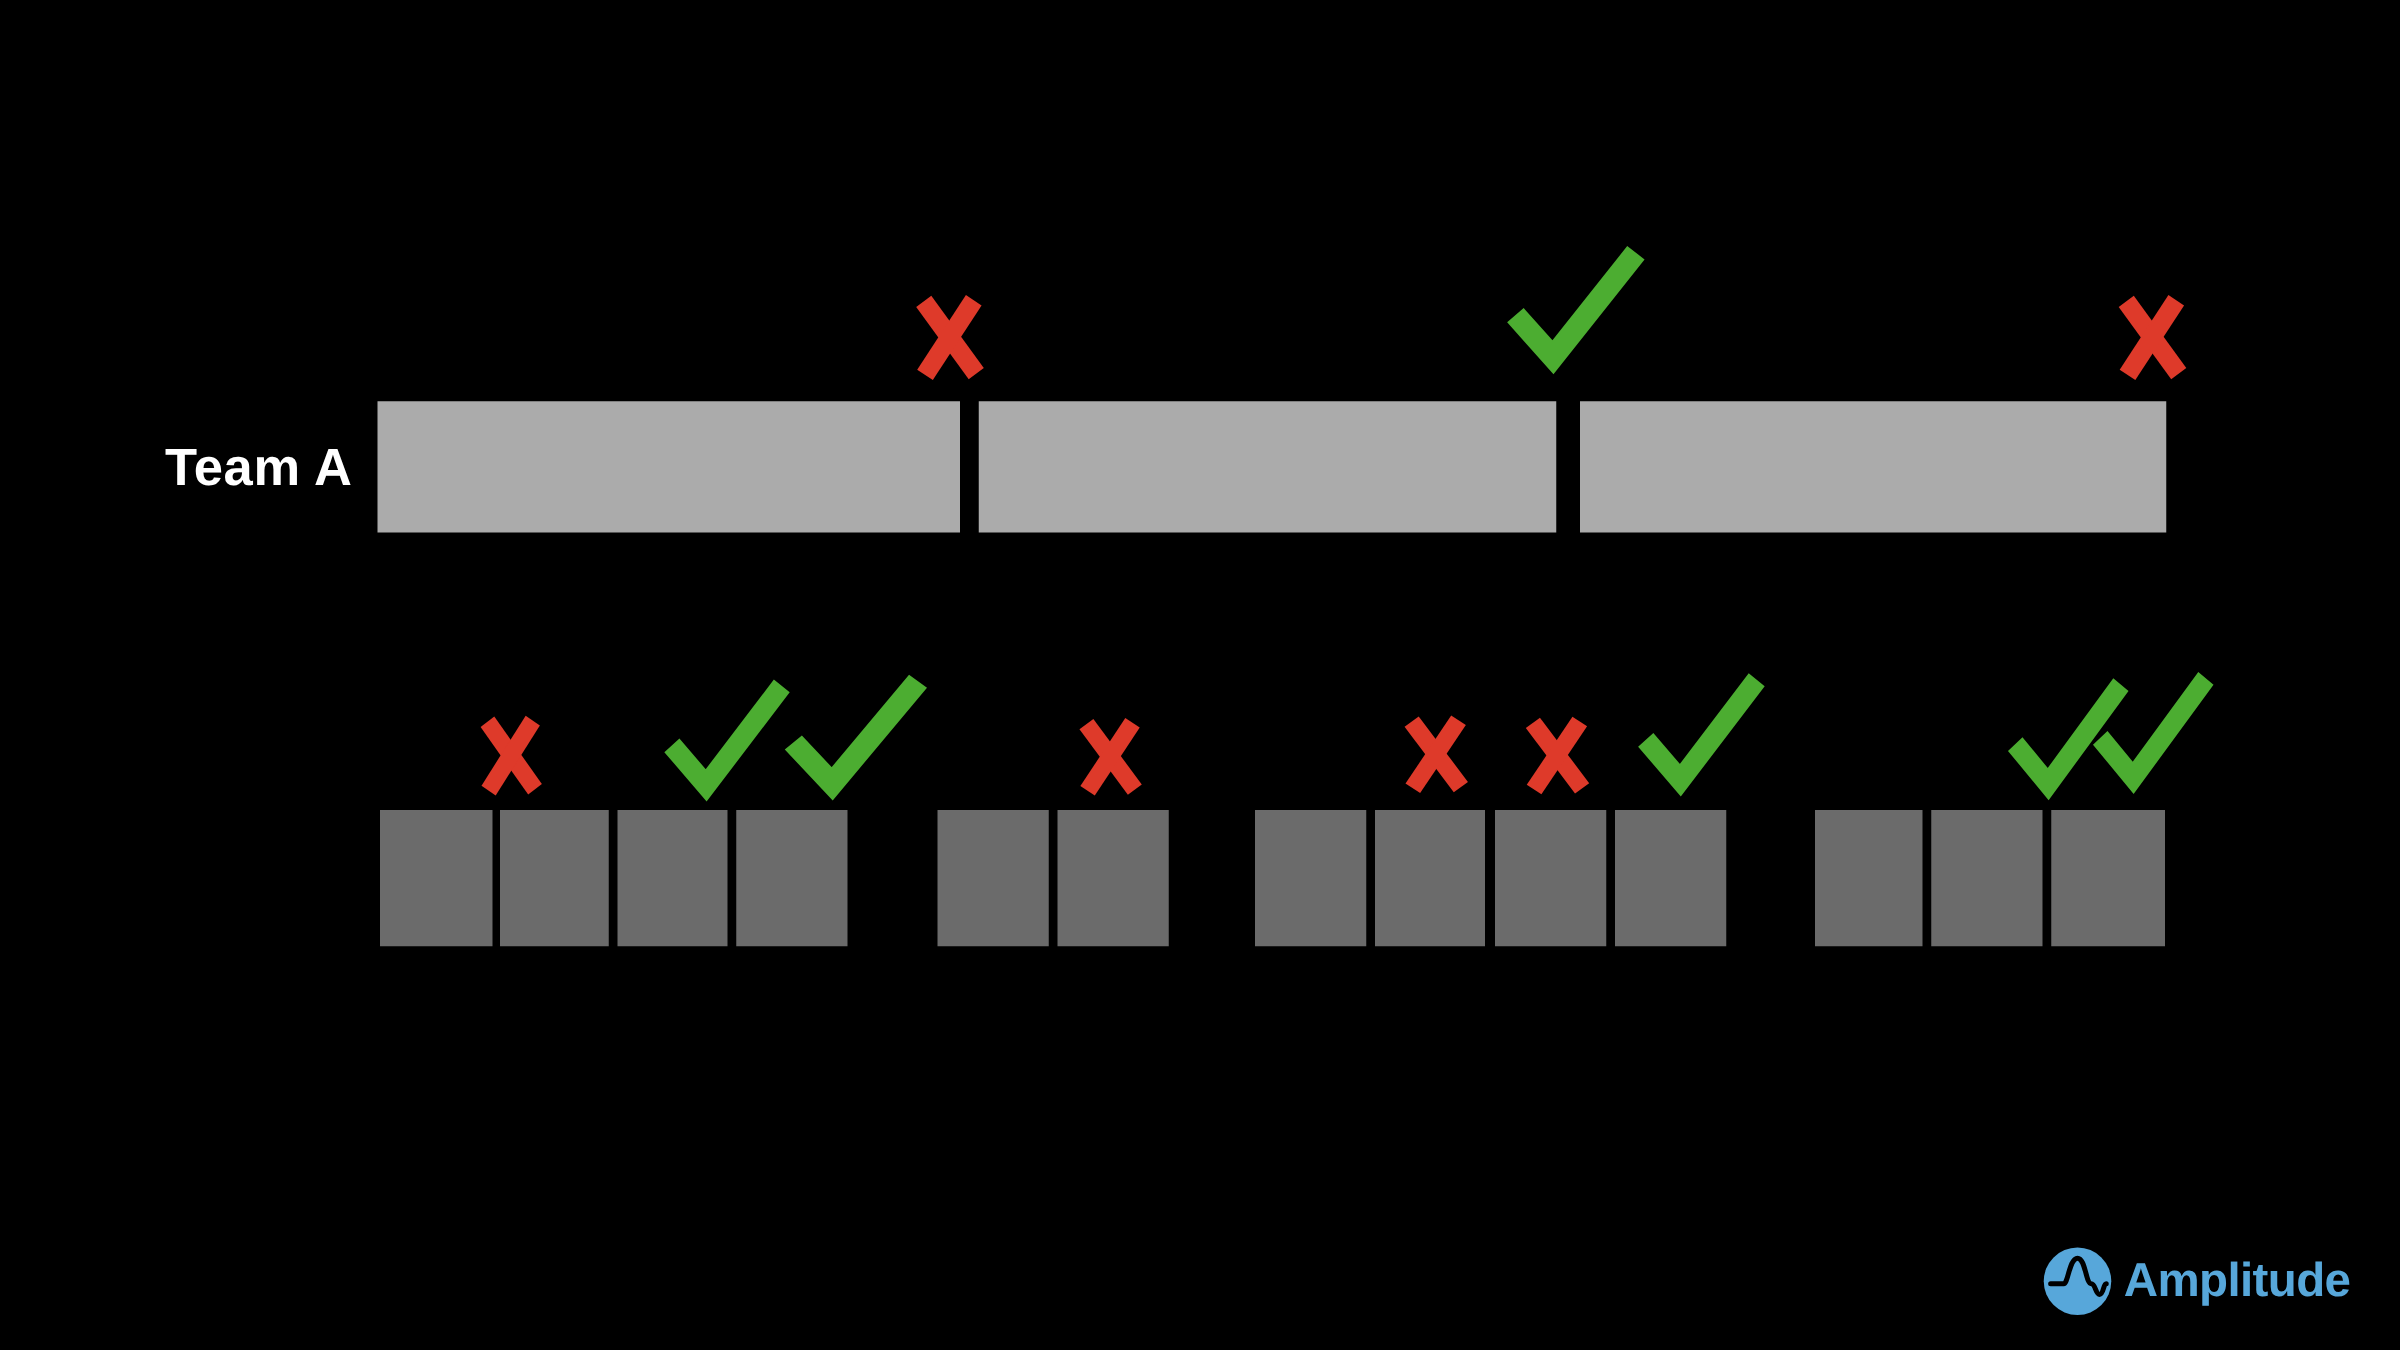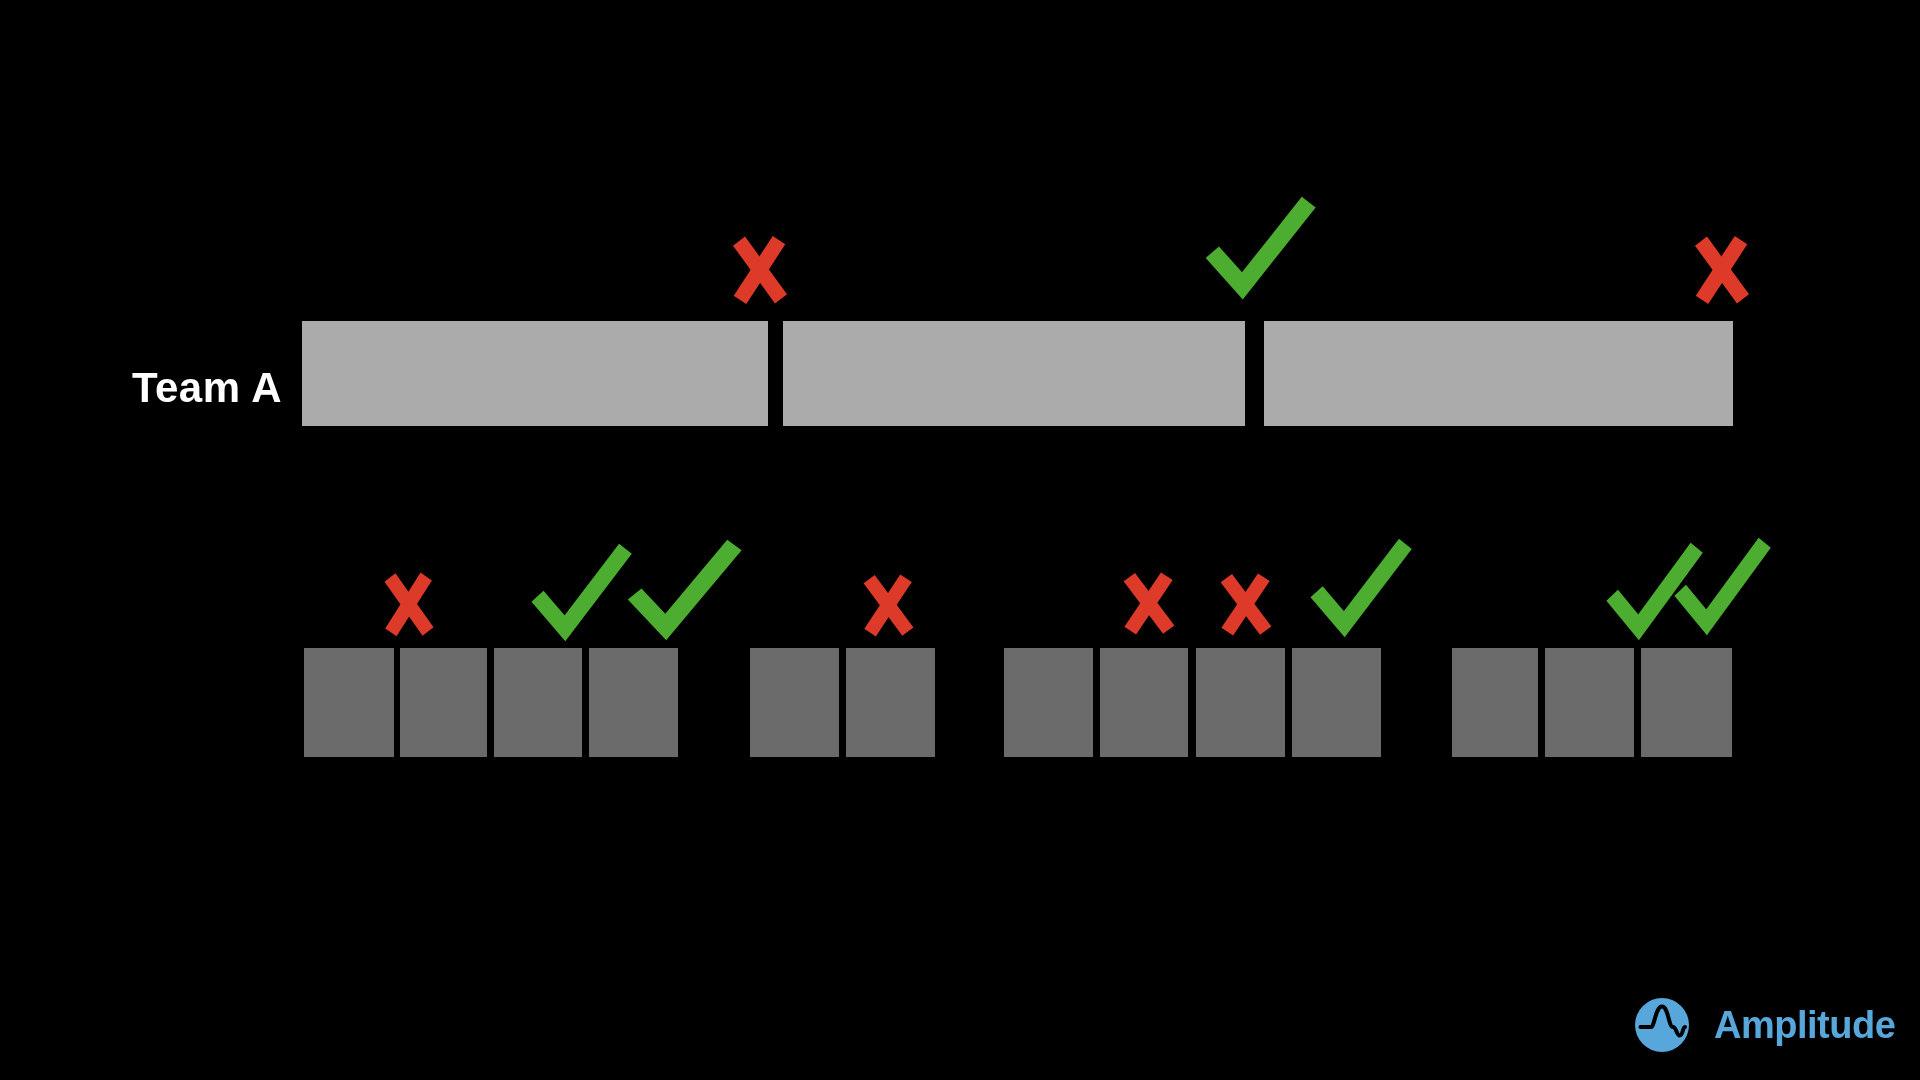--- a/index.html
+++ b/index.html
@@ -15,21 +15,20 @@
   .team-label{
     position:absolute;
     left:90px;width:192px;
     text-align:right;
     color:var(--label,#fff);
     font-size:42px;
     font-weight:bold;
     line-height:48px;
     letter-spacing:0.5px;
     white-space:nowrap;
-    margin-top:14px;
   }
   .seg{position:absolute;}
   .mark{position:absolute;overflow:visible;}
   .stroke-pass{
     stroke:var(--pass,#4cad31);
     stroke-width:17;
     fill:none;
     stroke-linecap:butt;
     stroke-linejoin:miter;
   }
@@ -38,21 +37,21 @@
     stroke-width:15;
     fill:none;
     stroke-linecap:butt;
   }
   .logo{
     position:absolute;
     left:1634px;top:997px;
     height:56px;
     display:flex;
     align-items:flex-end;
-    gap:24px;
+    gap:9px;
   }
   .logo-mark{width:56px;height:56px;flex:0 0 auto;}
   .logo-circle{fill:var(--brand,#57a7da);}
   .logo-wave{stroke:#000;stroke-width:4;fill:none;stroke-linecap:round;}
   .logo-text{
     color:var(--brand,#57a7da);
     font-size:38px;
     font-weight:bold;
     letter-spacing:-0.5px;
     line-height:56px;

